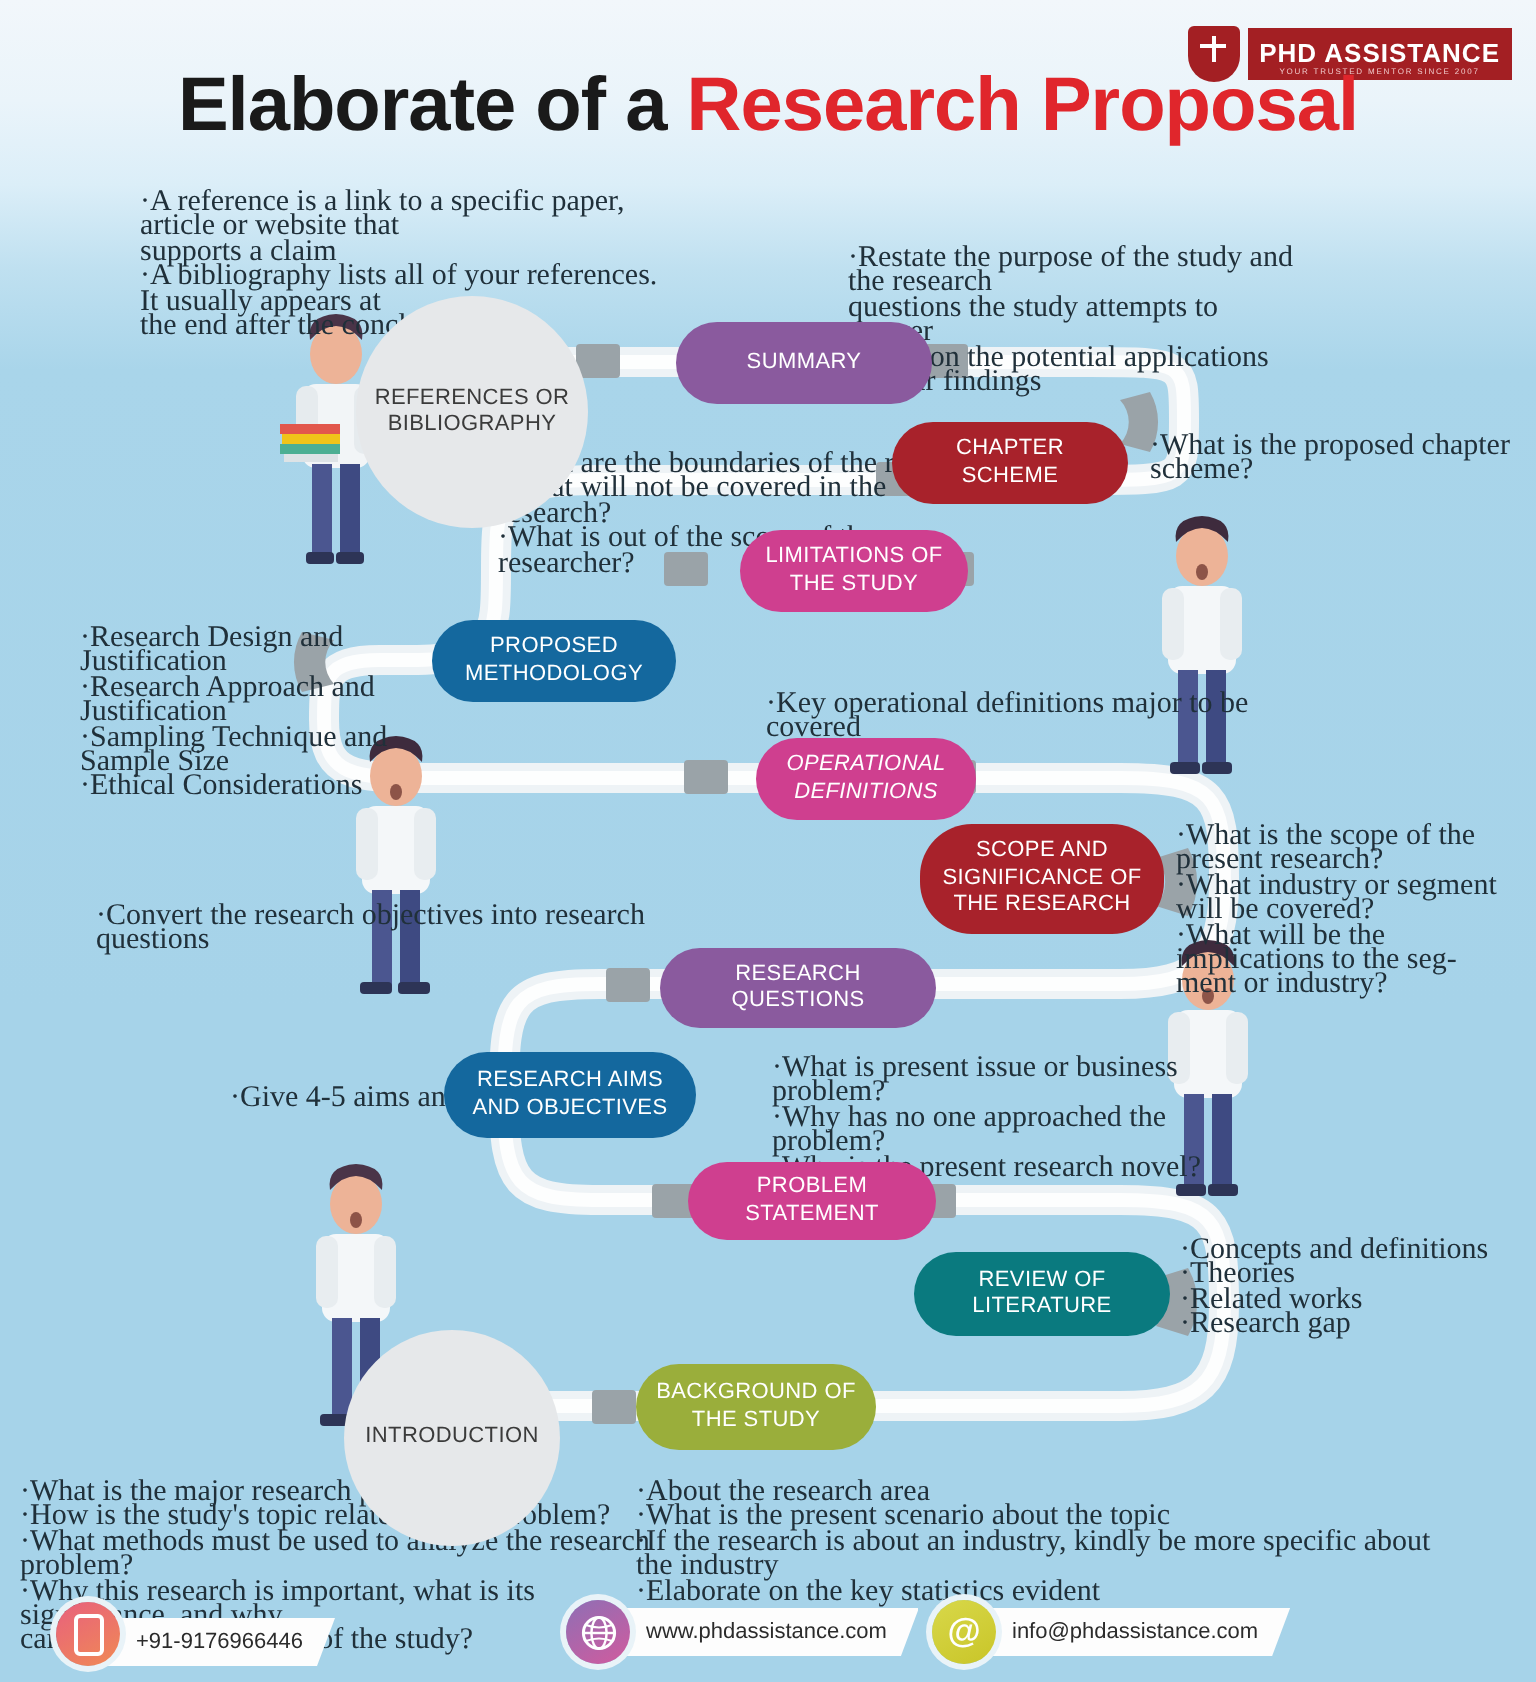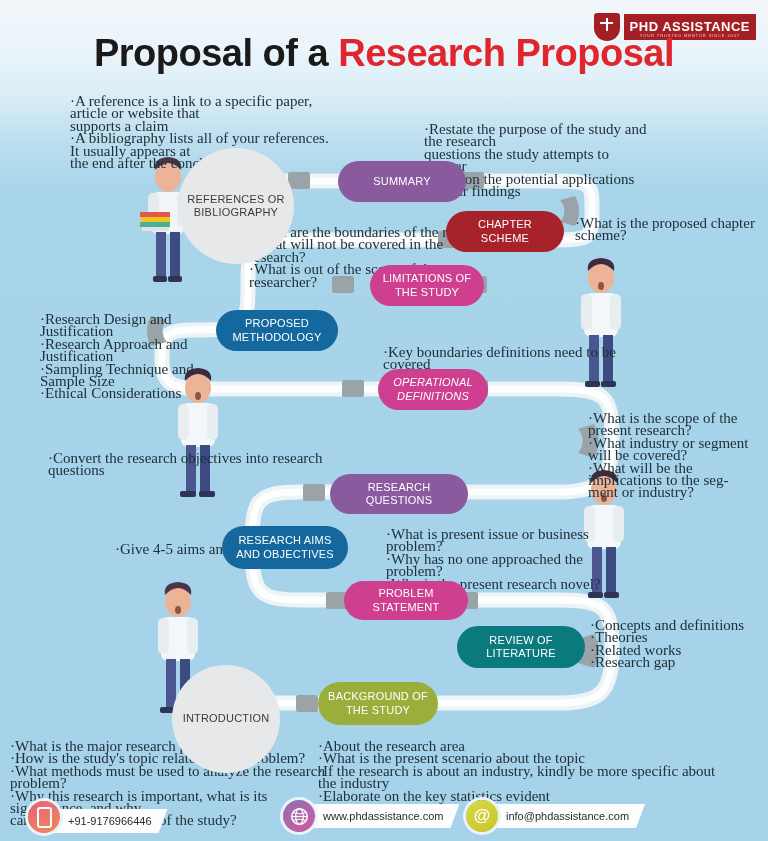--- a/index.html
+++ b/index.html
@@ -214,21 +214,21 @@
 
   <div id="logo">
     <div class="crest"></div>
     <div class="wordmark">
       <div class="wm-main">PHD ASSISTANCE</div>
       <div class="wm-sub">YOUR TRUSTED MENTOR SINCE 2007</div>
     </div>
   </div>
 
   <div id="title">
-    <span>Proposal of a </span><span class="accent">Research Proposal</span>
+    <span>Elaborate of a </span><span class="accent">Research Proposal</span>
   </div>
 
   <div class="note" style="left:70px;top:95px;width:265px;">·A reference is a link to a specific paper, article or website that
 supports a claim
 ·A bibliography lists all of your references. It usually appears at
 the end after the conclusion</div>
 
   <div class="note" style="left:424px;top:123px;width:225px;">·Restate the purpose of the study and the research
 questions the study attempts to answer
 ·Mention the potential applications of your findings</div>
@@ -237,21 +237,21 @@
 
   <div class="note" style="left:249px;top:226px;width:250px;">·What are the boundaries of the research?
 ·What will not be covered in the research?
 ·What is out of the scope of the researcher?</div>
 
   <div class="note" style="left:40px;top:313px;width:190px;">·Research Design and Justification
 ·Research Approach and Justification
 ·Sampling Technique and Sample Size
 ·Ethical Considerations</div>
 
-  <div class="note" style="left:383px;top:346px;width:260px;">·Key boundaries definitions need to be covered</div>
+  <div class="note" style="left:383px;top:346px;width:260px;">·Key operational definitions major to be covered</div>
 
   <div class="note" style="left:588px;top:412px;width:180px;">·What is the scope of the present research?
 ·What industry or segment will be covered?
 ·What will be the implications to the seg-
 ment or industry?</div>
 
   <div class="note" style="left:48px;top:452px;width:320px;">·Convert the research objectives into research questions</div>
 
   <div class="note" style="left:115px;top:543px;width:180px;">·Give 4-5 aims and objectives</div>
 
@@ -296,20 +296,25 @@
   <div class="node pill" style="left:216px;top:310px;width:122px;height:41px;background:#14689e;">
     <span style="white-space:pre-line">PROPOSED
 METHODOLOGY</span>
   </div>
 
   <div class="node pill" style="left:378px;top:369px;width:110px;height:41px;background:#cf3f8f;font-style:italic;">
     <span style="white-space:pre-line">OPERATIONAL
 DEFINITIONS</span>
   </div>
 
+  <div class="node pill" style="left:460px;top:412px;width:122px;height:55px;background:#a8222b;">
+    <span style="white-space:pre-line">SCOPE AND
+SIGNIFICANCE OF
+THE RESEARCH</span>
+  </div>
 
   <div class="node pill" style="left:330px;top:474px;width:138px;height:40px;background:#8a5a9e;">
     <span style="white-space:pre-line">RESEARCH QUESTIONS</span>
   </div>
 
   <div class="node pill" style="left:222px;top:526px;width:126px;height:43px;background:#14689e;">
     <span style="white-space:pre-line">RESEARCH AIMS
 AND OBJECTIVES</span>
   </div>
 

